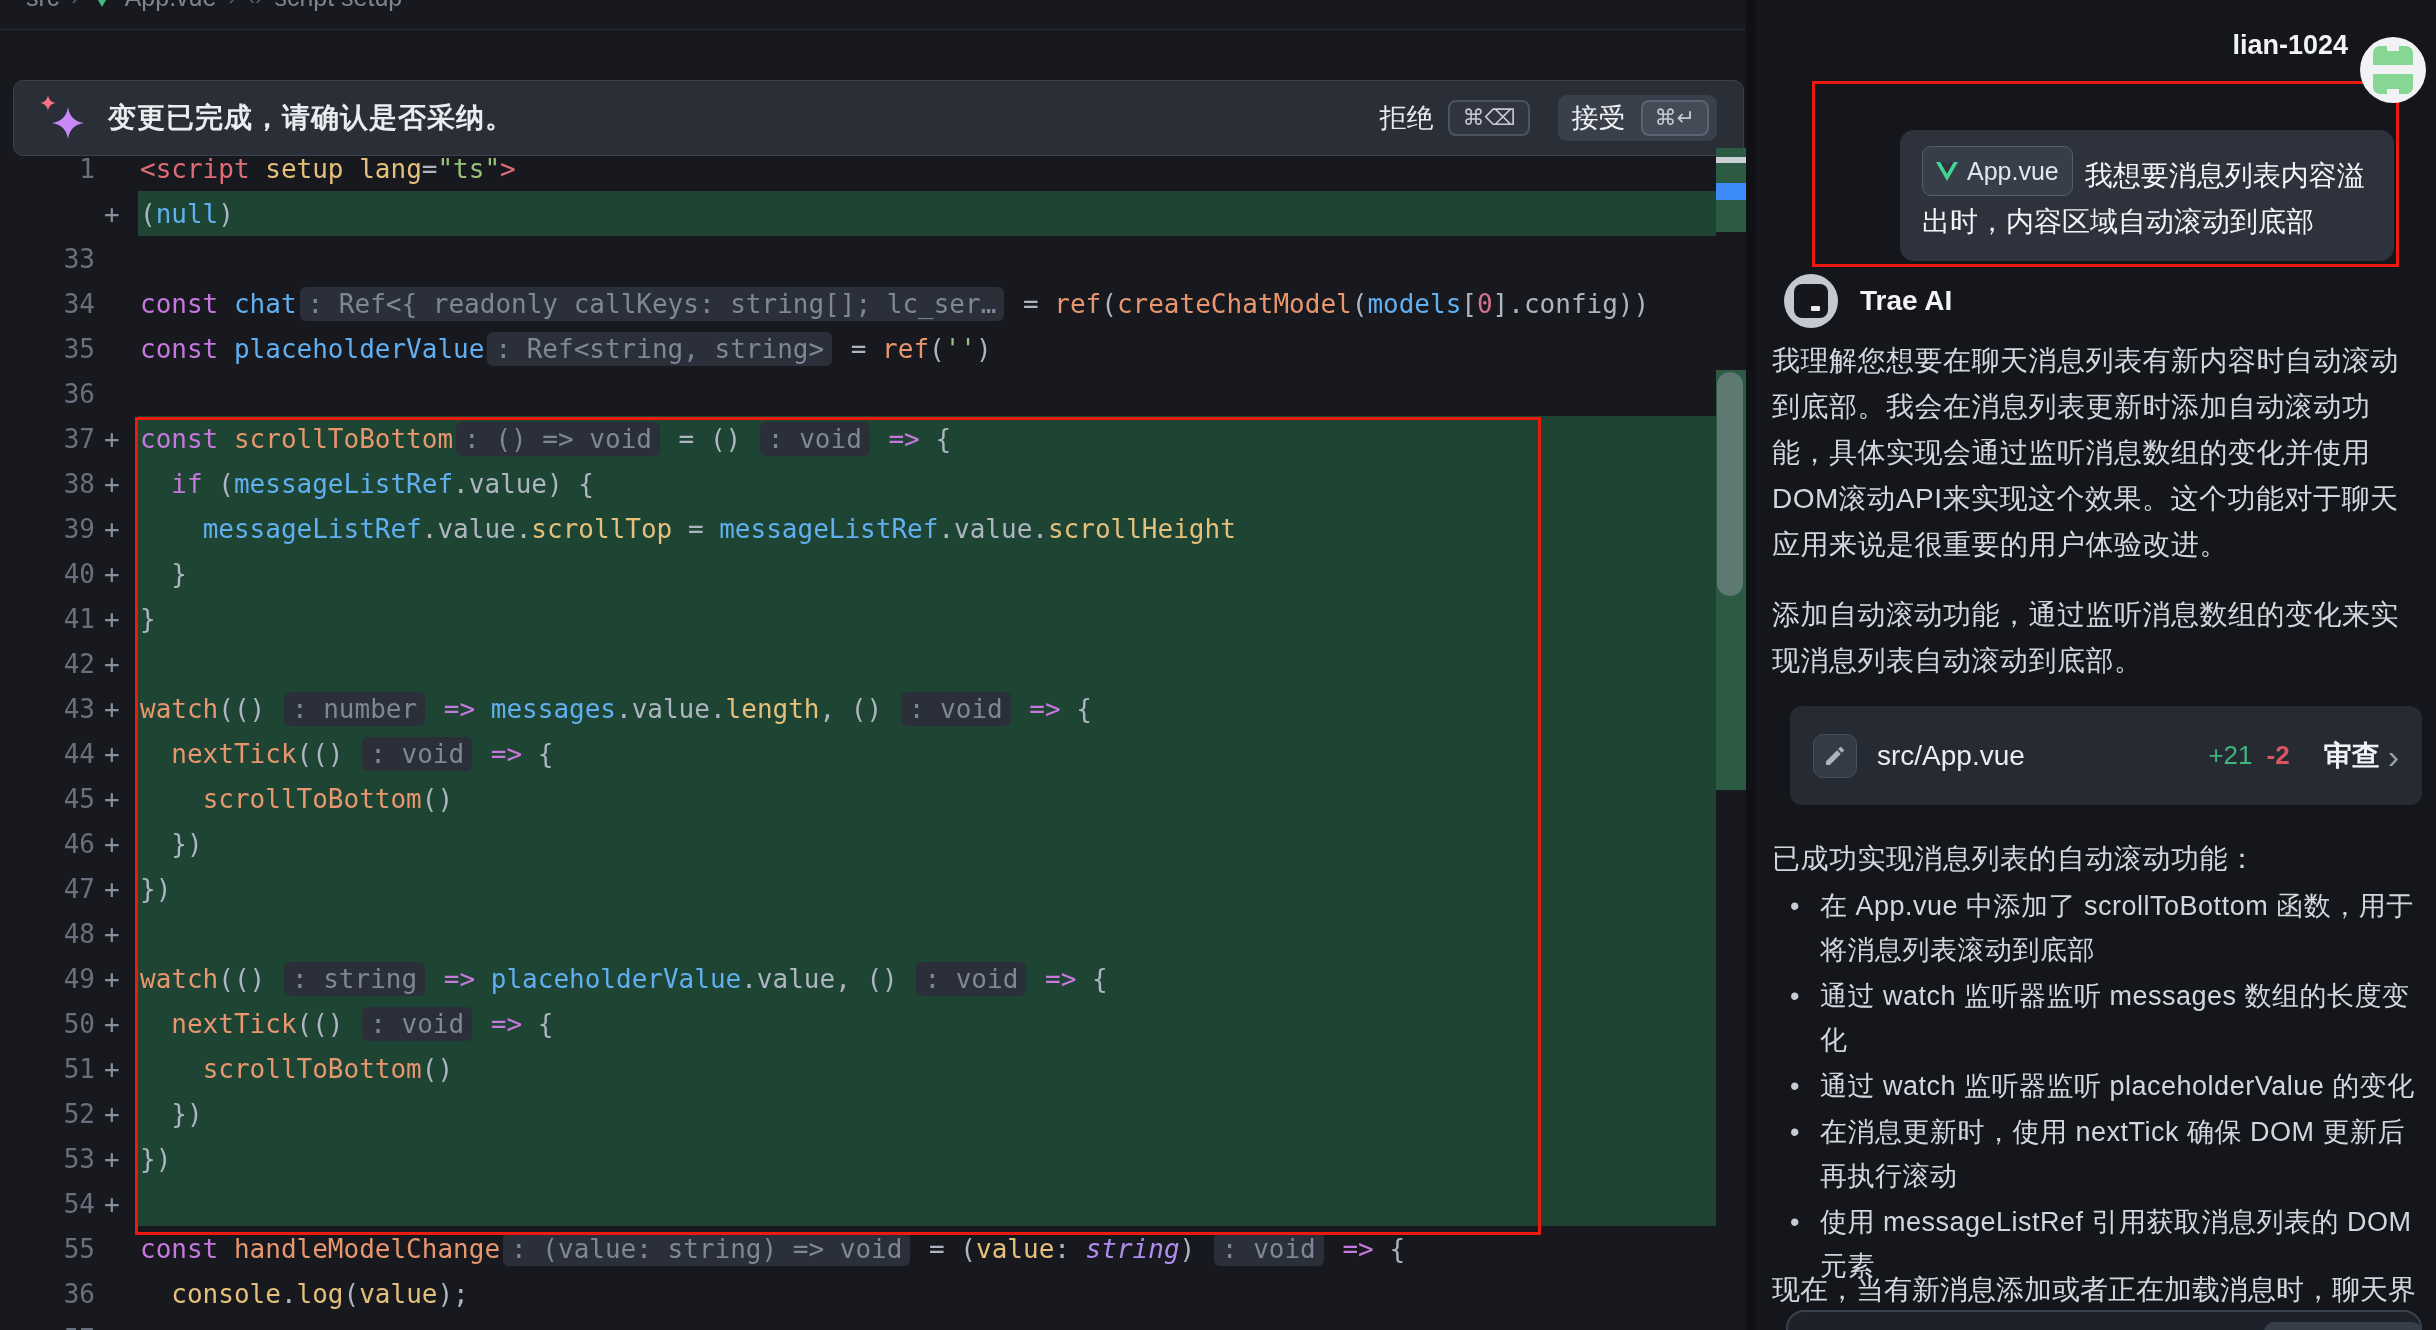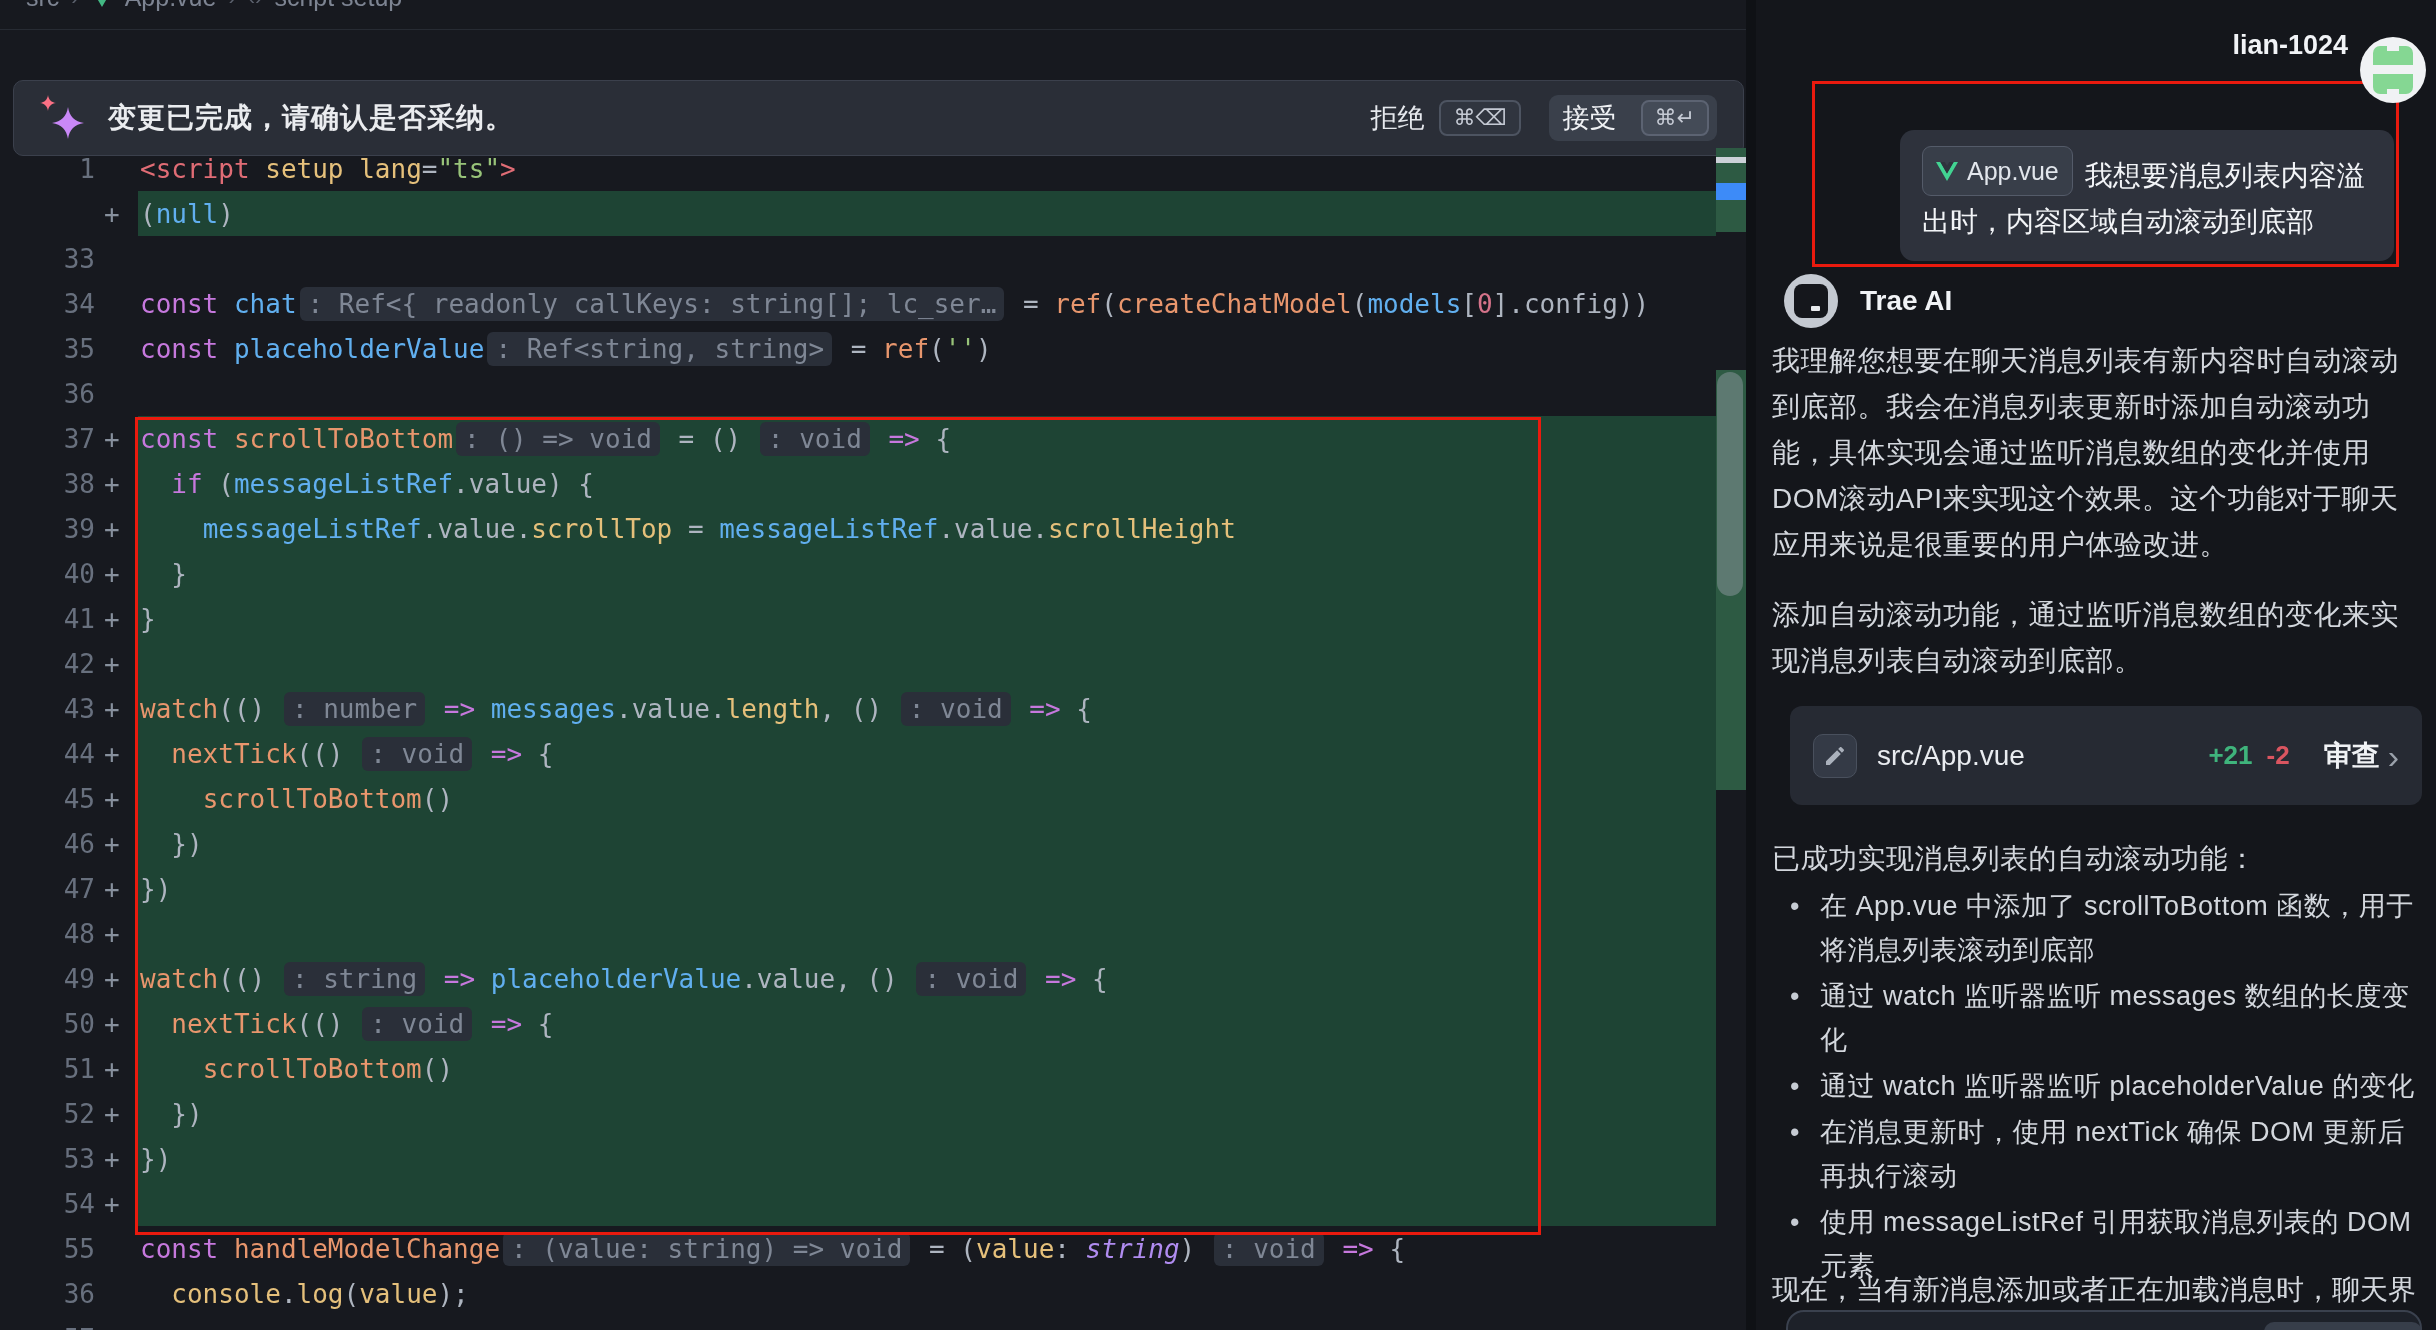--- a/index.html
+++ b/index.html
@@ -21,21 +21,21 @@
     background:#2a2e37; border:1px solid #3b404c; border-radius:10px;
     display:flex; align-items:center; padding:0 26px; gap:22px;margin-top:34px; }
   .sparkles { position:relative; width:46px; height:46px; flex:none; }
   .sparkles .star-big { position:absolute; left:12px; top:12px; }
   .sparkles .star-small { position:absolute; left:0px; top:0px; }
   .banner-text { color:#eaecef; font-size:28px; font-weight:700; letter-spacing:1px; }
   .banner-actions { margin-left:auto; display:flex; align-items:center; gap:28px; }
   .reject-btn { display:flex; align-items:center; gap:15px; color:#e6e9ee; font-size:27px; cursor:default; }
   .keycap { border:2px solid #4d5461; background:#30353f; border-radius:8px;
     padding:3px 12px; font-size:22px; color:#c5cad4; line-height:1.2; }
-  .accept-btn { display:flex; align-items:center; gap:24px; background:#3a404b;
+  .accept-btn { display:flex; align-items:center; gap:15px; background:#3a404b;
     border-radius:9px; padding:5px 8px 5px 14px; color:#f0f2f5; font-size:27px; }
   .accept-btn .keycap { background:#444b57; border-color:#5c6372; }
 
   .code { position:absolute; left:0; top:146px; width:1746px; }
   .code-row { display:flex; align-items:center; height:45px;
     font-family:"DejaVu Sans Mono", monospace; font-size:26px; white-space:pre; }
   .code-row.added { background:linear-gradient(to right, transparent 0 138px, #1e4434 138px 1716px, transparent 1716px); }
   .gut { flex:none; width:95px; text-align:right; color:#68707e; }
   .plus { flex:none; width:34px; padding-left:9px; color:#87909d; }
   .src { padding-left:11px; }
@@ -87,21 +87,21 @@
   .md { position:absolute; left:16px; width:652px; color:#d3d7dd; font-size:28px; line-height:46px; letter-spacing:0.5px; }
   .p1 { top:338px; }
   .p2 { top:592px; }
 
   .file-card { position:absolute; left:34px; top:706px; width:632px; height:99px;
     background:#262a33; border-radius:12px; display:flex; align-items:center; padding:0 23px; gap:20px; }
   .pencil-chip { width:44px; height:44px; border-radius:10px; background:#343a46; border:1px solid #49505d;
     display:flex; align-items:center; justify-content:center; flex:none; }
   .file-path { color:#e9ecf0; font-size:28px; }
   .file-stats { margin-left:auto; display:flex; align-items:center; gap:14px; font-size:26px; }
-  .additions { color:#3fb47c; font-weight:700; }
+  .additions { color:#3fb47c; font-weight:400; }
   .deletions { color:#da5560; font-weight:700; }
   .review-btn { display:flex; align-items:center; gap:8px; margin-left:14px; color:#f0f2f5; font-size:28px; font-weight:700; }
   .review-chevron { color:#9aa1ab; font-size:34px; font-weight:400; line-height:1; }
 
   .summary-heading { position:absolute; left:16px; top:840px; color:#d3d7dd; font-size:28px; letter-spacing:0.5px; }
   .bullets { position:absolute; left:34px; top:884px; width:640px; }
   .bullet-item { display:flex; margin-bottom:2px; color:#d3d7dd; font-size:27px; line-height:44px; letter-spacing:0.5px; }
   .bullet-mark { flex:none; width:30px; color:#c6cbd3; }
   .closing-line { position:absolute; left:16px; top:1268px; width:656px; color:#d3d7dd; font-size:28px;
     line-height:44px; white-space:nowrap; overflow:hidden; }

